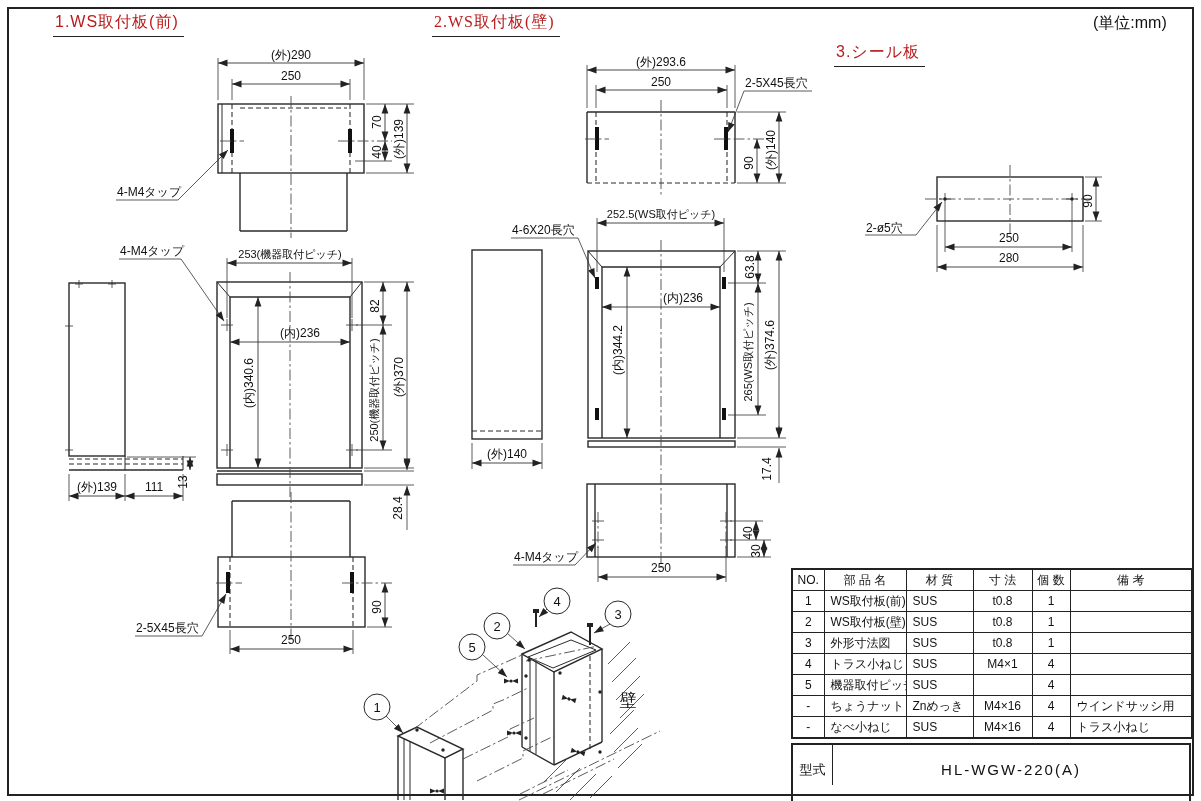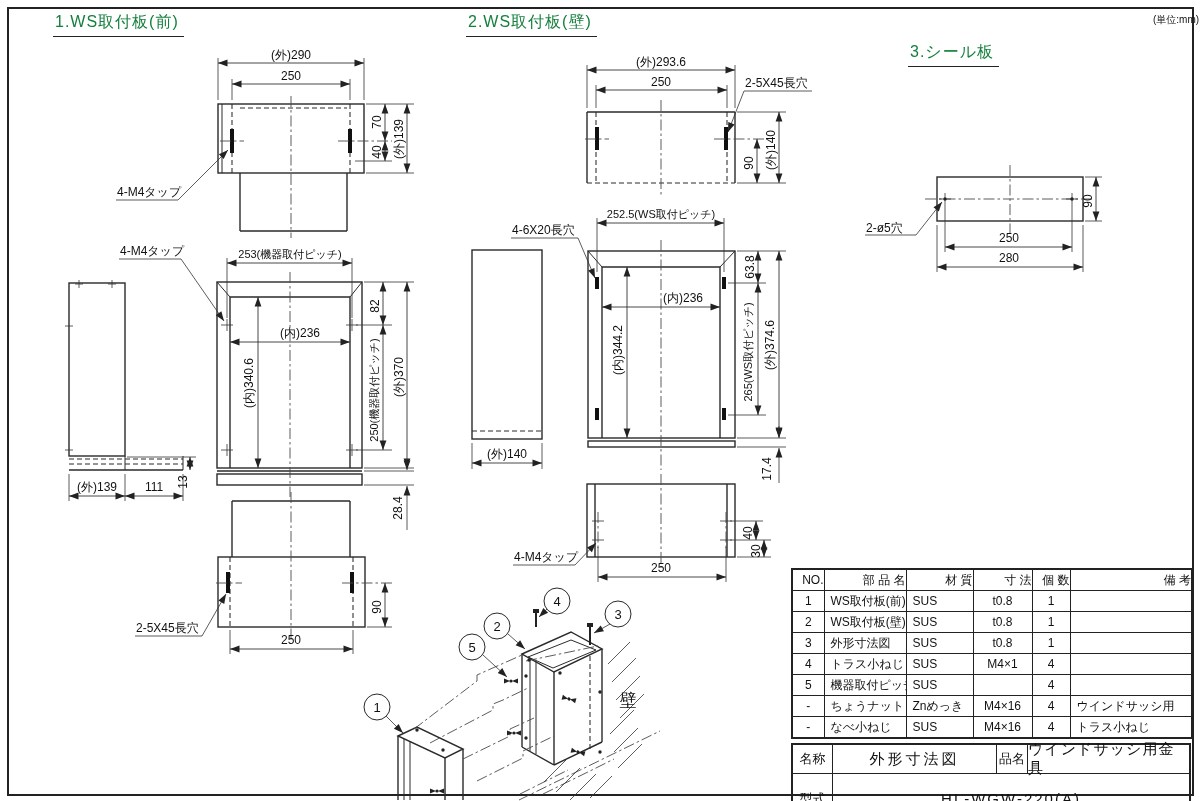--- a/index.html
+++ b/index.html
@@ -13,29 +13,29 @@
   .c{stroke:#4a4a4a;stroke-width:0.9;fill:none;stroke-dasharray:11,3,2.5,3;}
   .e{stroke:#333;stroke-width:0.8;fill:none;}
   .d{stroke:#333;stroke-width:0.9;fill:none;marker-start:url(#ar);marker-end:url(#ar);}
   .d1{marker-end:url(#ar);}
   .s{stroke:#111;stroke-width:4;fill:none;}
   .dt{font-size:12px;text-anchor:middle;}
   .ds{font-size:11px;text-anchor:middle;}
   .lb{font-size:12px;text-anchor:start;}
   .bt{font-size:13px;text-anchor:middle;}
   .wall{font-size:17px;text-anchor:middle;}
-  .vtitle{position:absolute;font-size:16px;letter-spacing:1px;color:#15803d;
+  .vtitle{position:absolute;font-size:16px;letter-spacing:1px;color:#b91c1c;
           border-bottom:1.5px solid #222;padding:0 5px 3px 2px;white-space:nowrap;}
-  .unit{position:absolute;left:1153px;top:13px;font-size:10px;}
+  .unit{position:absolute;left:1093px;top:13px;font-size:16px;}
   table.parts{position:absolute;left:791px;top:568px;width:400px;border-collapse:collapse;
               table-layout:fixed;font-size:12px;}
   table.parts td{border:1px solid #222;height:20px;padding:0 0 0 6px;overflow:hidden;white-space:nowrap;}
   table.parts{border:2px solid #222;}
   table.parts td.cc{text-align:center;padding:0;}
-  table.parts tr.hd td{text-align:right;padding:0;}
+  table.parts tr.hd td{text-align:center;padding:0;}
   .tblock{position:absolute;left:791px;top:743px;width:400px;height:70px;border:2px solid #222;box-sizing:border-box;}
   .tb-r1{display:flex;height:29px;border-bottom:1px solid #222;box-sizing:border-box;}
   .tb-r1 .cell{display:flex;align-items:center;justify-content:center;box-sizing:border-box;border-right:1px solid #222;}
   .tb-r1 .cell:last-child{border-right:none;}
   .lblc{width:40px;font-size:13px;}
   .valc1{width:164px;font-size:15px;letter-spacing:3px;}
   .lblc2{width:31px;font-size:13px;}
   .valc2{flex:1;font-size:15px;letter-spacing:1px;}
   .tb-r2{display:flex;height:40px;}
   .tb-r2 .mlab{width:40px;border-right:1px solid #222;box-sizing:border-box;
@@ -407,22 +407,22 @@
     <line class="e d1" x1="547" y1="609" x2="539" y2="617"></line>
     <circle class="t" cx="472" cy="647" r="13"></circle>
     <text class="bt" x="472" y="652">5</text>
     <line class="e d1" x1="483" y1="655" x2="507" y2="677"></line>
   </g>
   <text class="wall" x="628" y="706">壁</text>
 </g>
 </svg>
 
 <div class="vtitle" style="left:53px;top:12px;">1.WS取付板(前)</div>
-<div class="vtitle" style="left:466px;top:12px;">2.WS取付板(壁)</div>
-<div class="vtitle" style="left:908px;top:42px;">3.シール板</div>
+<div class="vtitle" style="left:432px;top:12px;font-family:Liberation Serif, serif;">2.WS取付板(壁)</div>
+<div class="vtitle" style="left:834px;top:42px;">3.シール板</div>
 <div class="unit">(単位:mm)</div>
 
 <table class="parts">
   <colgroup>
     <col style="width:32px">
         <col style="width:82px">
         <col style="width:67px">
     <col style="width:59px">
         <col style="width:38px">
         <col style="width:122px">
@@ -489,25 +489,19 @@
     <td>なべ小ねじ</td>
     <td>SUS</td>
     <td class="cc">M4×16</td>
     <td class="cc">4</td>
     <td>トラス小ねじ</td>
   </tr>
 </tbody>
     </table>
 
 <div class="tblock">
-  <div class="tb-r1">
-    <div class="cell lblc">名称</div>
-    <div class="cell valc1">外形寸法図</div>
-    <div class="cell lblc2">品名</div>
-    <div class="cell valc2">ウインドサッシ用金具</div>
-  </div>
   <div class="tb-r2">
     <div class="mlab">型式</div>
     <div class="mval">HL-WGW-220(A)</div>
   </div>
 </div>
 
 </div>
 
 </body></html>

